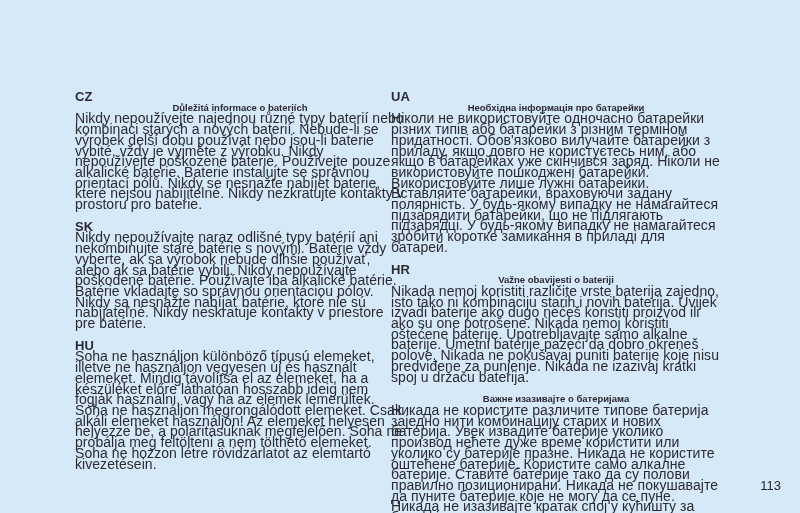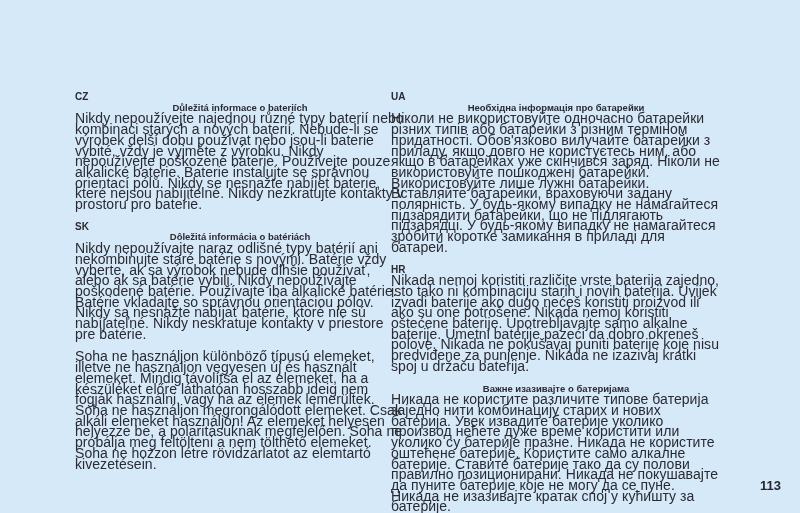--- a/index.html
+++ b/index.html
@@ -20,78 +20,79 @@
     top: 92px;
     width: 330px;
   }
   .column.left  { left: 75px; }
   .column.right { left: 391px; }
   .section {
     margin-bottom: 12px;
   }
   .lang-code {
     font-weight: bold;
-    font-size: 10px;
+    font-size: 13px;
     line-height: 10.7px;
   }
   .section-title {
     font-weight: bold;
     font-size: 9.5px;
     line-height: 10.7px;
     text-align: center;
   }
   .section-body {
     font-size: 14px;
     line-height: 10.7px;
     letter-spacing: 0.05px;
   }
   .page-number {
     position: absolute;
     right: 19px;
     bottom: 20px;
-    font-weight: bold;
+    font-weight: normal;
     font-size: 13px;
     color: #26262E;
   }
 </style>
 </head>
 <body>
 
 <div class="page">
 
   <div class="column left">
 
     <div class="section">
       <div class="lang-code">CZ</div>
       <div class="section-title">Důležitá informace o bateriích</div>
       <div class="section-body">Nikdy nepoužívejte najednou různé typy baterií nebo kombinaci starých a nových baterií. Nebude-li se výrobek delší dobu používat nebo jsou-li baterie vybité, vždy je vyjměte z výrobku. Nikdy nepoužívejte poškozené baterie. Používejte pouze alkalické baterie. Baterie instalujte se správnou orientací pólů. Nikdy se nesnažte nabíjet baterie, které nejsou nabíjitelné. Nikdy nezkratujte kontakty v prostoru pro baterie.</div>
     </div>
 
     <div class="section">
       <div class="lang-code">SK</div>
-      <div class="section-title">Dôležitá informácia o batériách</div>
       <div class="section-body">Nikdy nepoužívajte naraz odlišné typy batérií ani nekombinujte staré batérie s novými. Batérie vždy vyberte, ak sa výrobok nebude dlhšie používať, alebo ak sa batérie vybili. Nikdy nepoužívajte poškodené batérie. Používajte iba alkalické batérie. Batérie vkladajte so správnou orientáciou pólov. Nikdy sa nesnažte nabíjať batérie, ktoré nie sú nabíjateľné. Nikdy neskratuje kontakty v priestore pre batérie.</div>
     </div>
 
     <div class="section">
+      <div class="lang-code">HU</div>
       <div class="section-body">Soha ne használjon különböző típusú elemeket, illetve ne használjon vegyesen új és használt elemeket. Mindig távolítsa el az elemeket, ha a készüléket előre láthatóan hosszabb ideig nem fogják használni, vagy ha az elemek lemerültek. Soha ne használjon megrongálódott elemeket. Csak alkáli elemeket használjon! Az elemeket helyesen helyezze be, a polaritásuknak megfelelően. Soha ne próbálja meg feltölteni a nem tölthető elemeket. Soha ne hozzon létre rövidzárlatot az elemtartó kivezetésein.</div>
     </div>
 
   </div>
 
   <div class="column right">
 
     <div class="section">
       <div class="lang-code">UA</div>
       <div class="section-title">Необхідна інформація про батарейки</div>
       <div class="section-body">Ніколи не використовуйте одночасно батарейки різних типів або батарейки з різним терміном придатності. Обов'язково вилучайте батарейки з приладу, якщо довго не користуєтесь ним, або якщо в батарейках уже скінчився заряд. Ніколи не використовуйте пошкоджені батарейки. Використовуйте лише лужні батарейки. Вставляйте батарейки, враховуючи задану полярність. У будь-якому випадку не намагайтеся підзарядити батарейки, що не підлягають підзарядці. У будь-якому випадку не намагайтеся зробити коротке замикання в приладі для батарей.</div>
     </div>
 
     <div class="section">
       <div class="lang-code">HR</div>
+      <div class="section-title">Važne obavijesti o bateriji</div>
       <div class="section-body">Nikada nemoj koristiti različite vrste baterija zajedno, isto tako ni kombinaciju starih i novih baterija. Uvijek izvadi baterije ako dugo nećeš koristiti proizvod ili ako su one potrošene. Nikada nemoj koristiti oštećene baterije. Upotrebljavajte samo alkalne baterije. Umetni baterije pazeći da dobro okreneš polove. Nikada ne pokušavaj puniti baterije koje nisu predviđene za punjenje. Nikada ne izazivaj kratki spoj u držaču baterija.</div>
     </div>
 
     <div class="section">
       <div class="section-title">Важне изазивајте о батеријама</div>
       <div class="section-body">Никада не користите различите типове батерија заједно нити комбинацију старих и нових батерија. Увек извадите батерије уколико производ нећете дуже време користити или уколико су батерије празне. Никада не користите оштећене батерије. Користите само алкалне батерије. Ставите батерије тако да су полови правилно позиционирани. Никада не покушавајте да пуните батерије које не могу да се пуне. Никада не изазивајте кратак спој у кућишту за батерије.</div>
     </div>
 
   </div>
 

